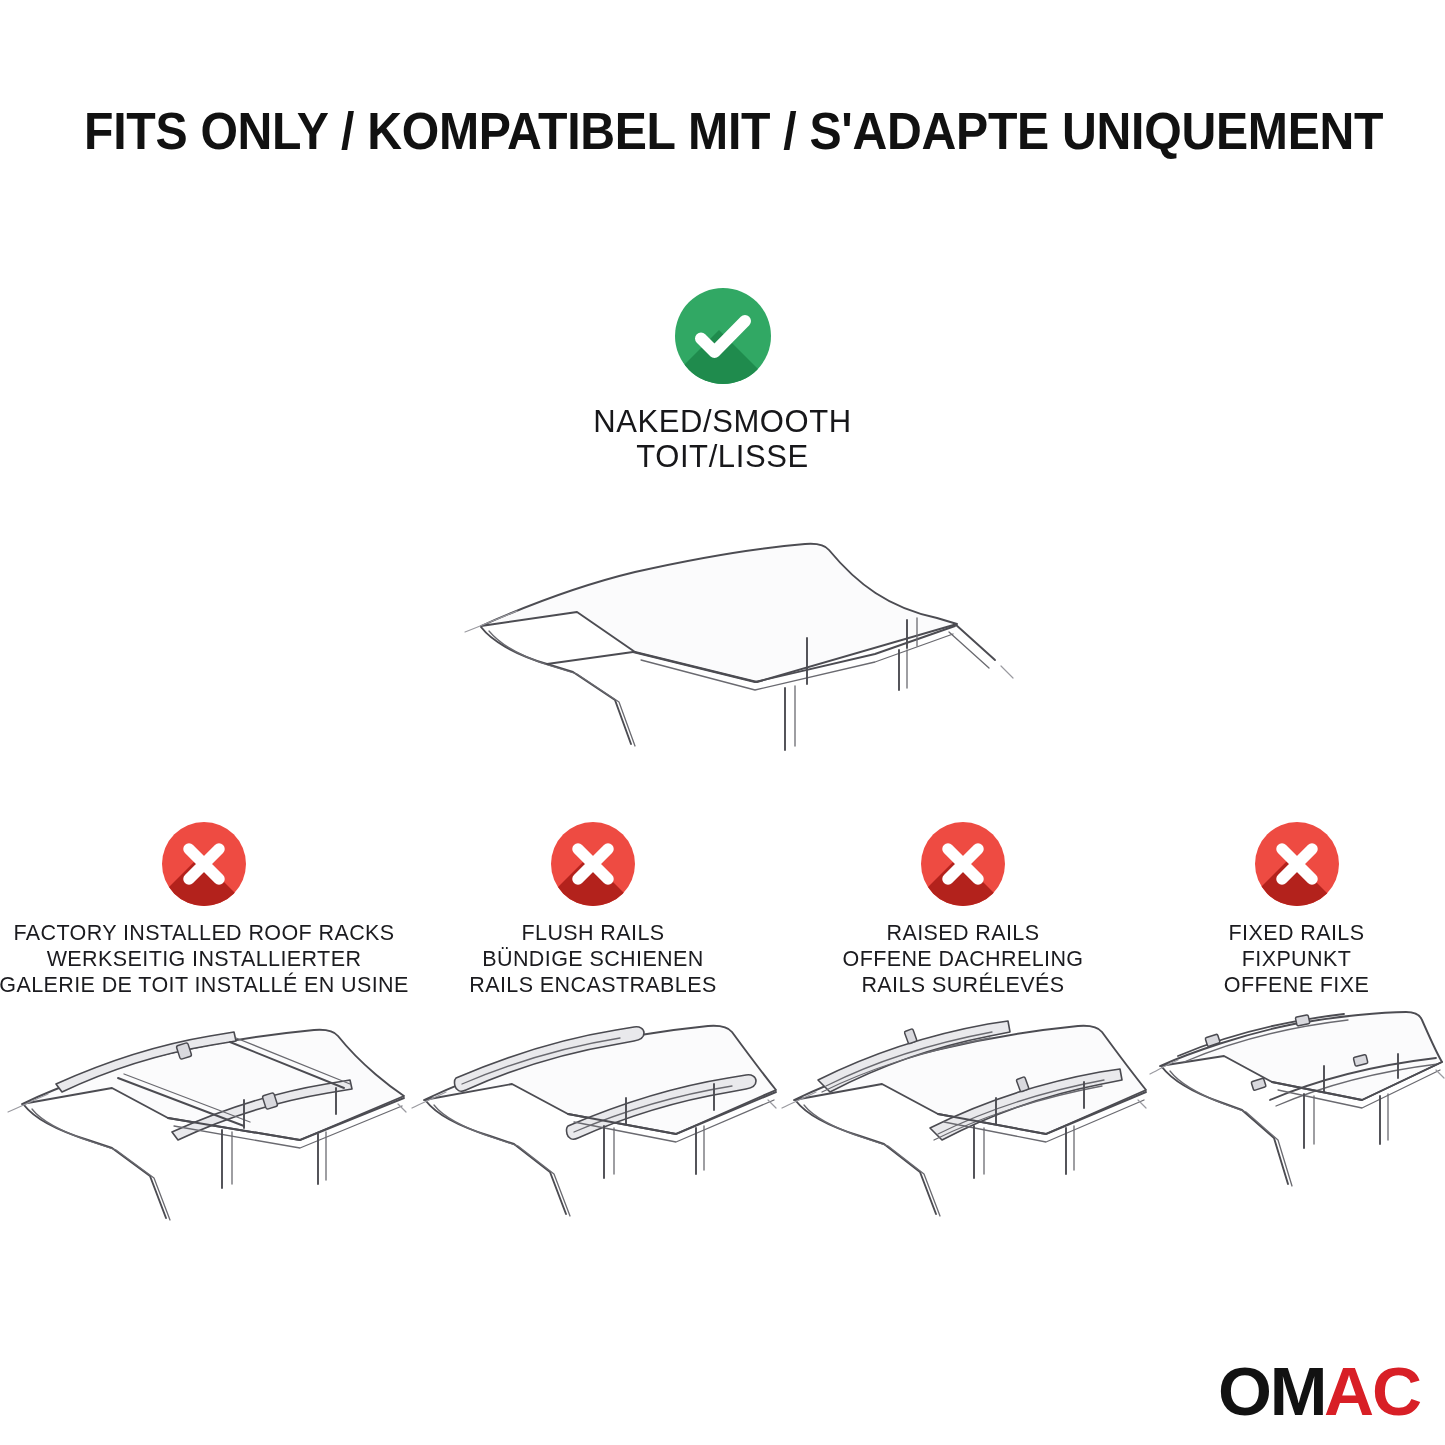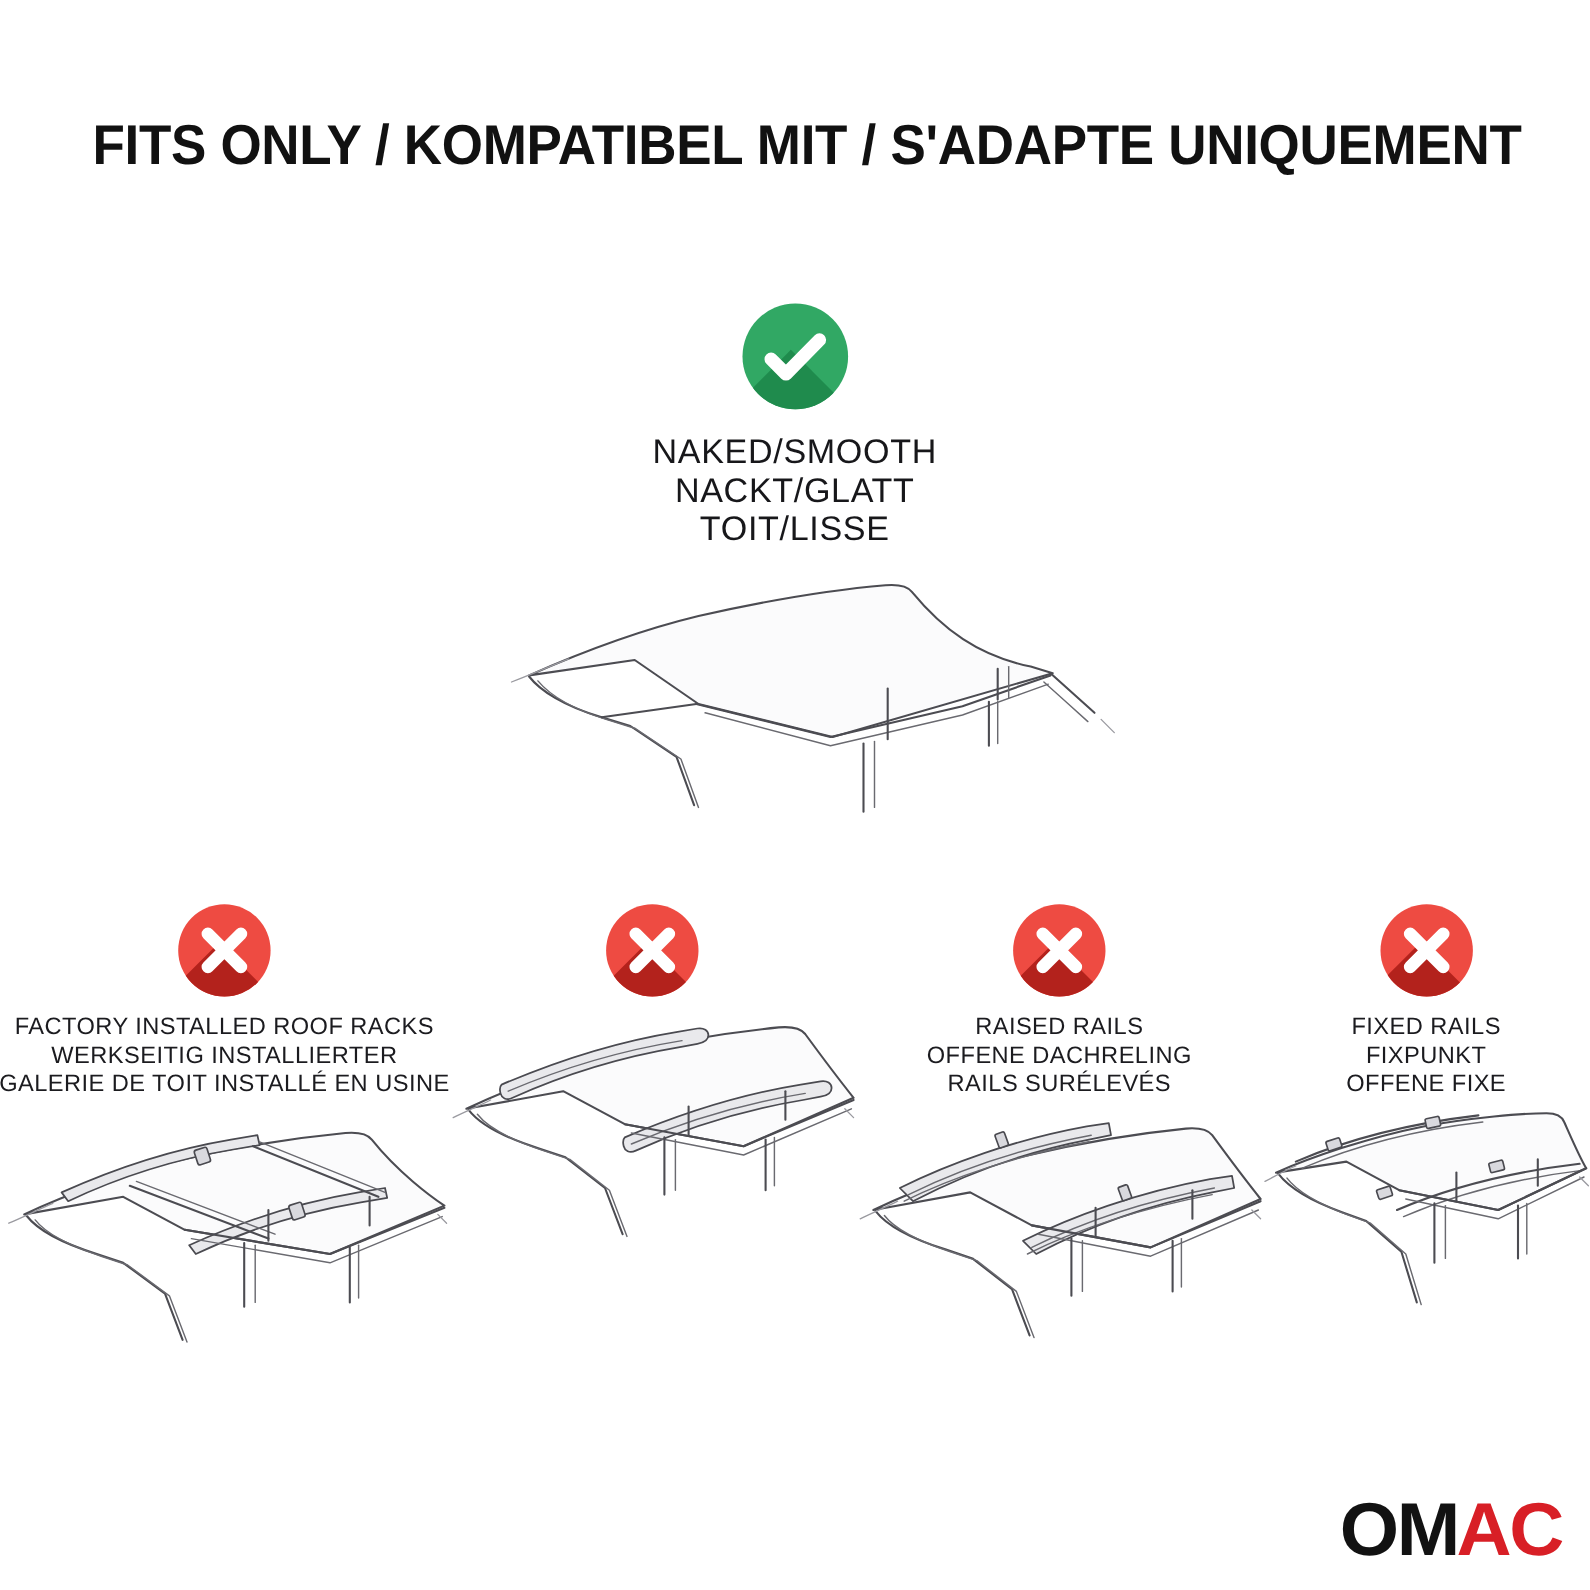--- a/index.html
+++ b/index.html
@@ -28,21 +28,21 @@
     letter-spacing:-0.3px;
     transform:scaleX(0.945);
     transform-origin:left center;
     white-space:nowrap;
     color:#111111;
   }
 
   
   .good-block {
     position:absolute;
-    left:0; top:276px;
+    left:0; top:288px;
     width:1445px;
   }
   .good-inner { width:1445px; text-align:center; }
 
   .badge {
     position:relative;
     display:inline-block;
     width:96px; height:96px;
     border-radius:50%;
   }
@@ -175,21 +175,20 @@
 
     <div class="badge green">
       <div class="longshadow"></div>
       <svg width="96" height="96" viewBox="0 0 96 96" aria-hidden="true">
         <path d="M26 50.5 L39.5 64 L70 33" fill="none" stroke="#ffffff" stroke-width="12" stroke-linecap="round" stroke-linejoin="round"></path>
       </svg>
     </div>
 
     <div class="good-labels">
       <div>NAKED/SMOOTH</div>
-      <div>NACKT/GLATT</div>
       <div>TOIT/LISSE</div>
     </div>
   </div>
 
   <div class="good-art">
     <svg width="560" height="250" viewBox="0 0 560 250" aria-hidden="true">
 
       <path class="roofpanel" d="M24 112 C60 96 120 72 178 58 C240 44 300 34 348 30
                C360 29 368 31 372 36
                C400 70 432 94 480 104
@@ -272,20 +271,25 @@
       </svg>
     </div>
   </div>
 
   <div class="bad-col c2">
     <div class="badge red">
       <div class="longshadow"></div>
       <svg width="84" height="84" viewBox="0 0 84 84" aria-hidden="true">
         <path d="M27 27 L57 57 M57 27 L27 57" fill="none" stroke="#ffffff" stroke-width="11.5" stroke-linecap="round"></path>
       </svg>
+    </div>
+    <div class="bad-labels">
+      <span class="l">FLUSH RAILS</span>
+      <span class="l">BÜNDIGE SCHIENEN</span>
+      <span class="l">RAILS ENCASTRABLES</span>
     </div>
     <div class="bad-art">
       <svg width="370" height="220" viewBox="0 0 370 220" aria-hidden="true">
         <path class="roofpanel" d="M16 92 C50 76 104 54 158 42 C208 30 260 22 300 18
                  C312 17 320 19 324 24
                  C346 54 360 72 368 82
                  L268 126 L160 106 L104 76 Z"></path>
         <path class="roofline" d="M18 93 C28 106 50 118 82 128 L106 136 L142 164 L158 206"></path>
         <path class="roofline thin" d="M26 97 C36 110 56 120 86 130 L110 138 L146 166 L162 208"></path>
 

